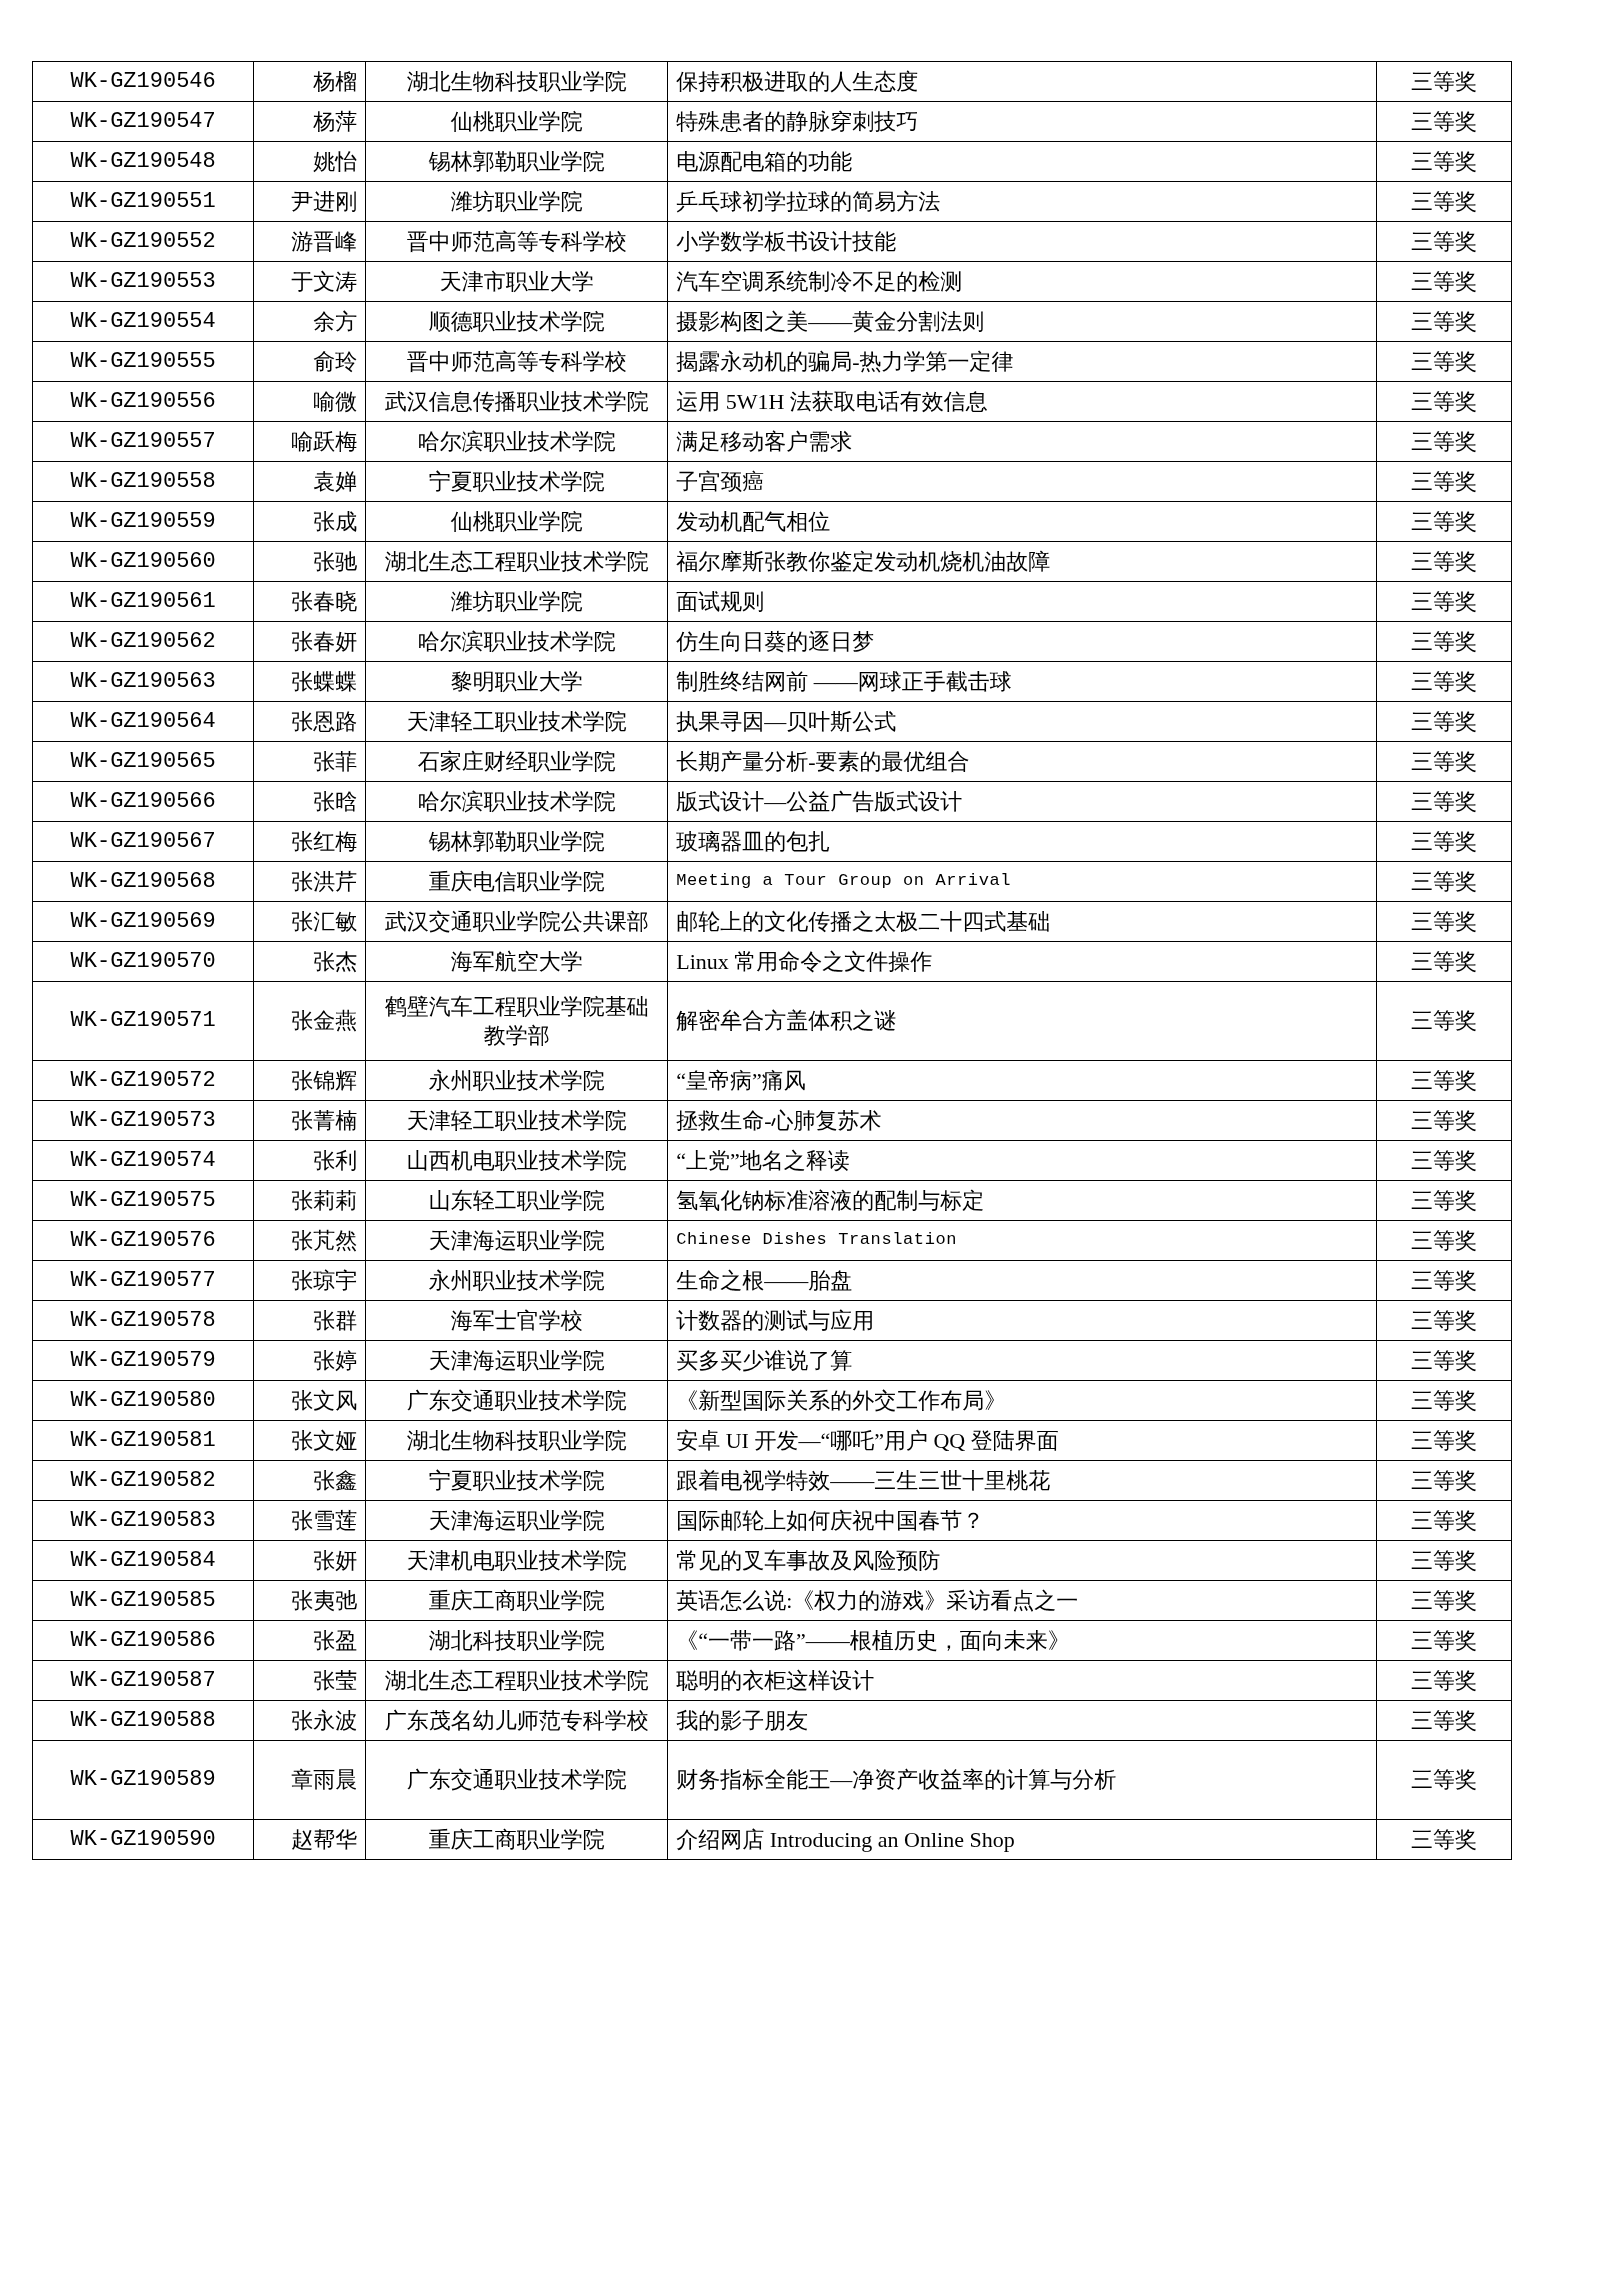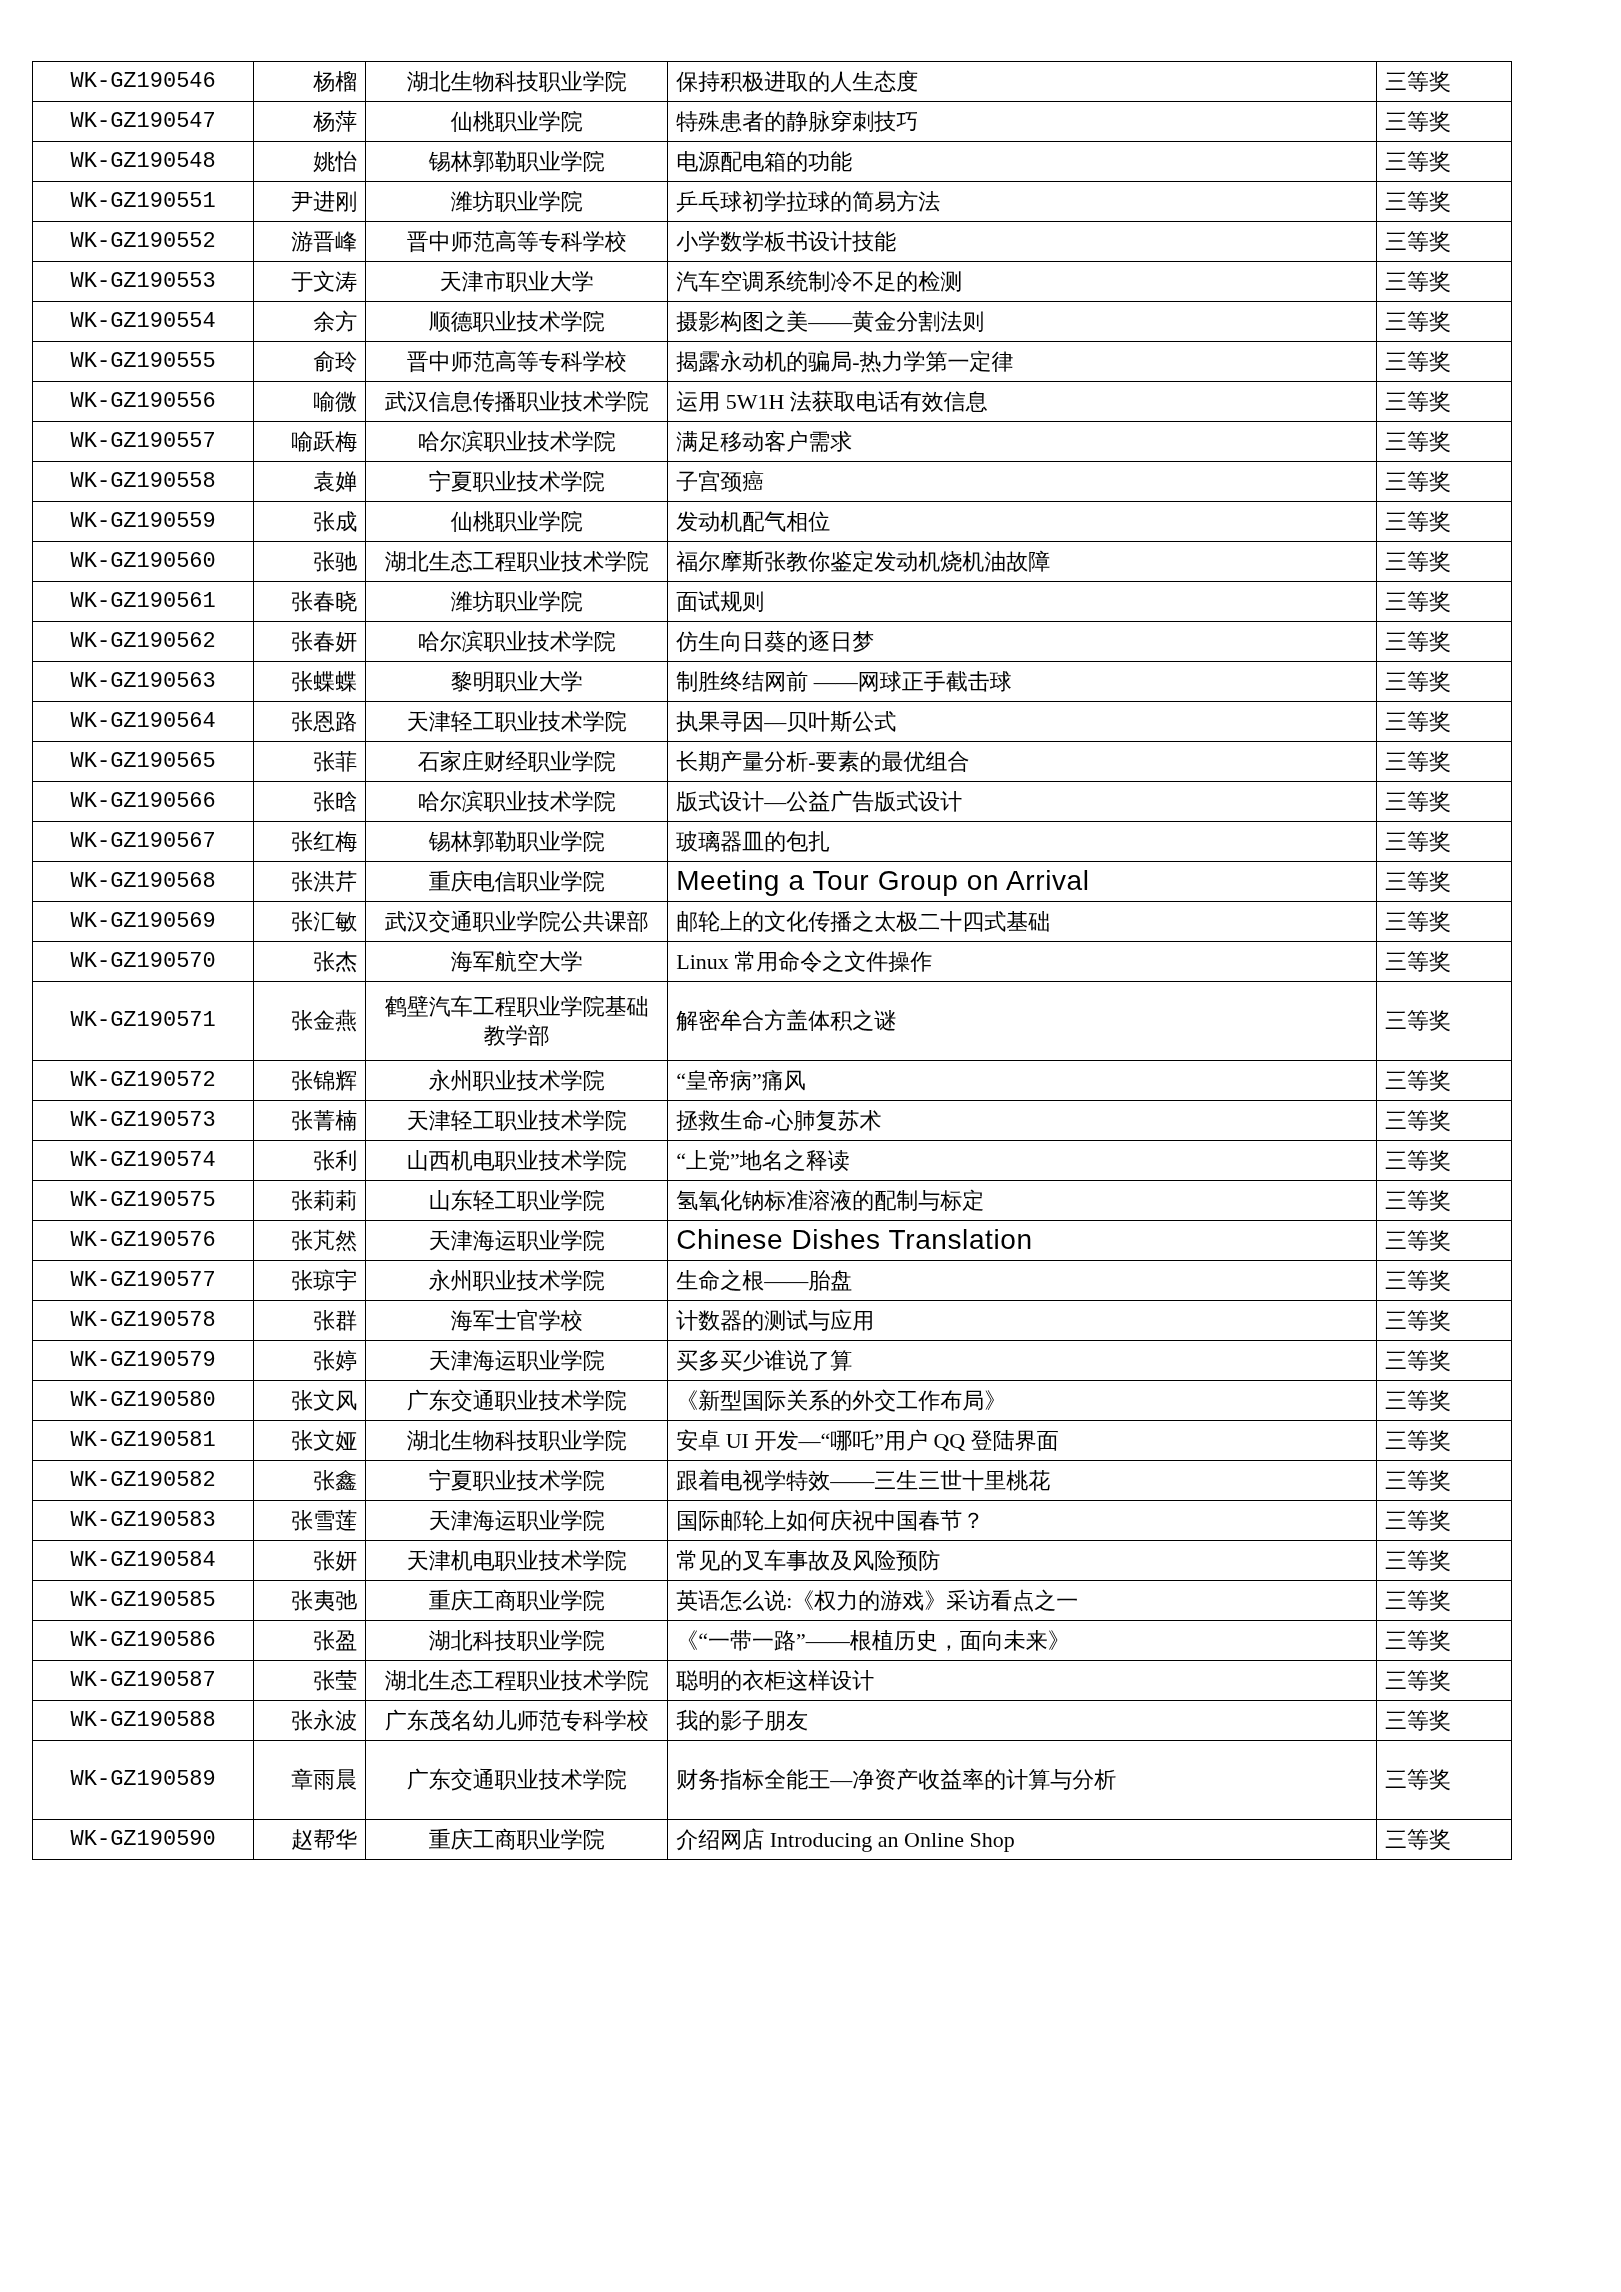--- a/index.html
+++ b/index.html
@@ -60,26 +60,26 @@
   }
   td.org {
     text-align: center;
     padding-left: 9.8px;
   }
   td.title {
     text-align: left;
     padding-left: 9.8px;
   }
   td.title.mono {
-    font-family: Liberation Sans, sans-serif;
-    font-size: 28px;
+    font-family: Liberation Mono, monospace;
+    font-size: 17px;
     letter-spacing: 0.6px;
   }
   td.award {
-    text-align: left;
+    text-align: center;
     white-space: nowrap;
   }
 
   tr.tall td { height: 78px; }
   tr.tall td.org, tr.tall td.title { vertical-align: middle; }
 </style>
 </head>
 <body>
 
 <div class="page">

